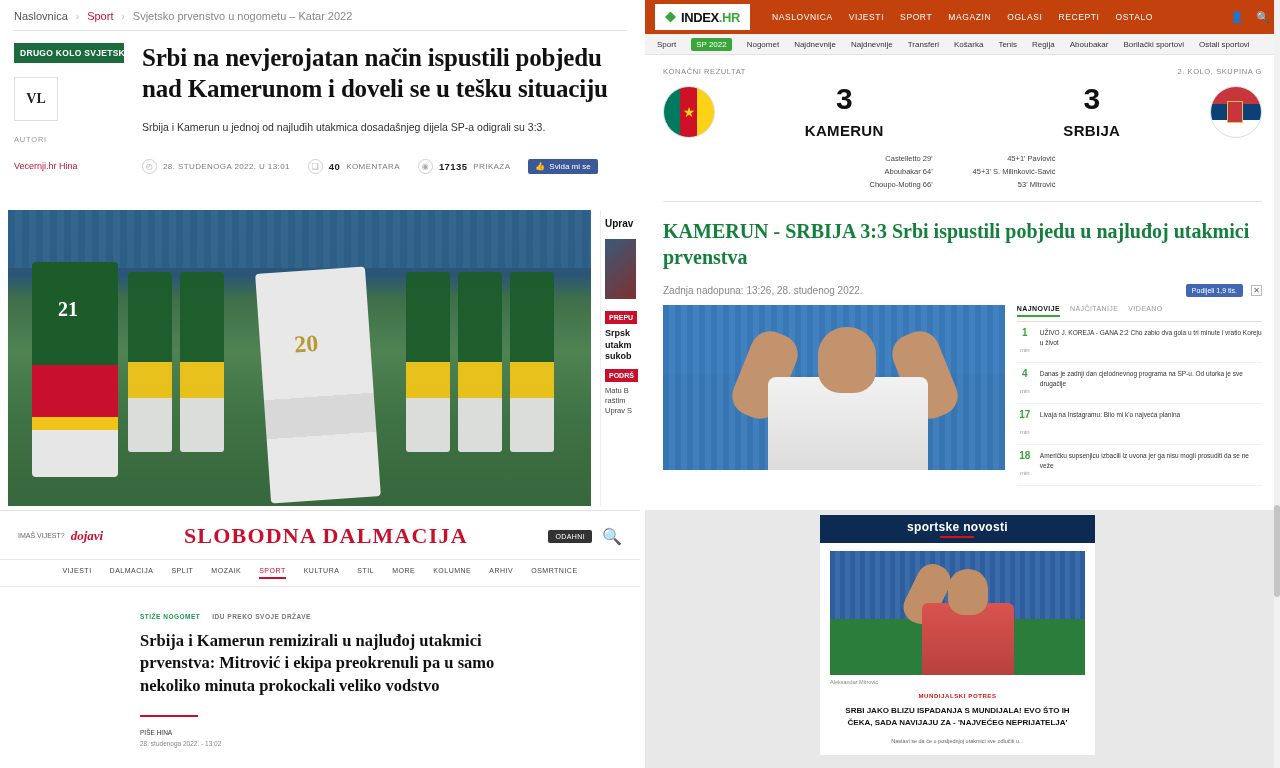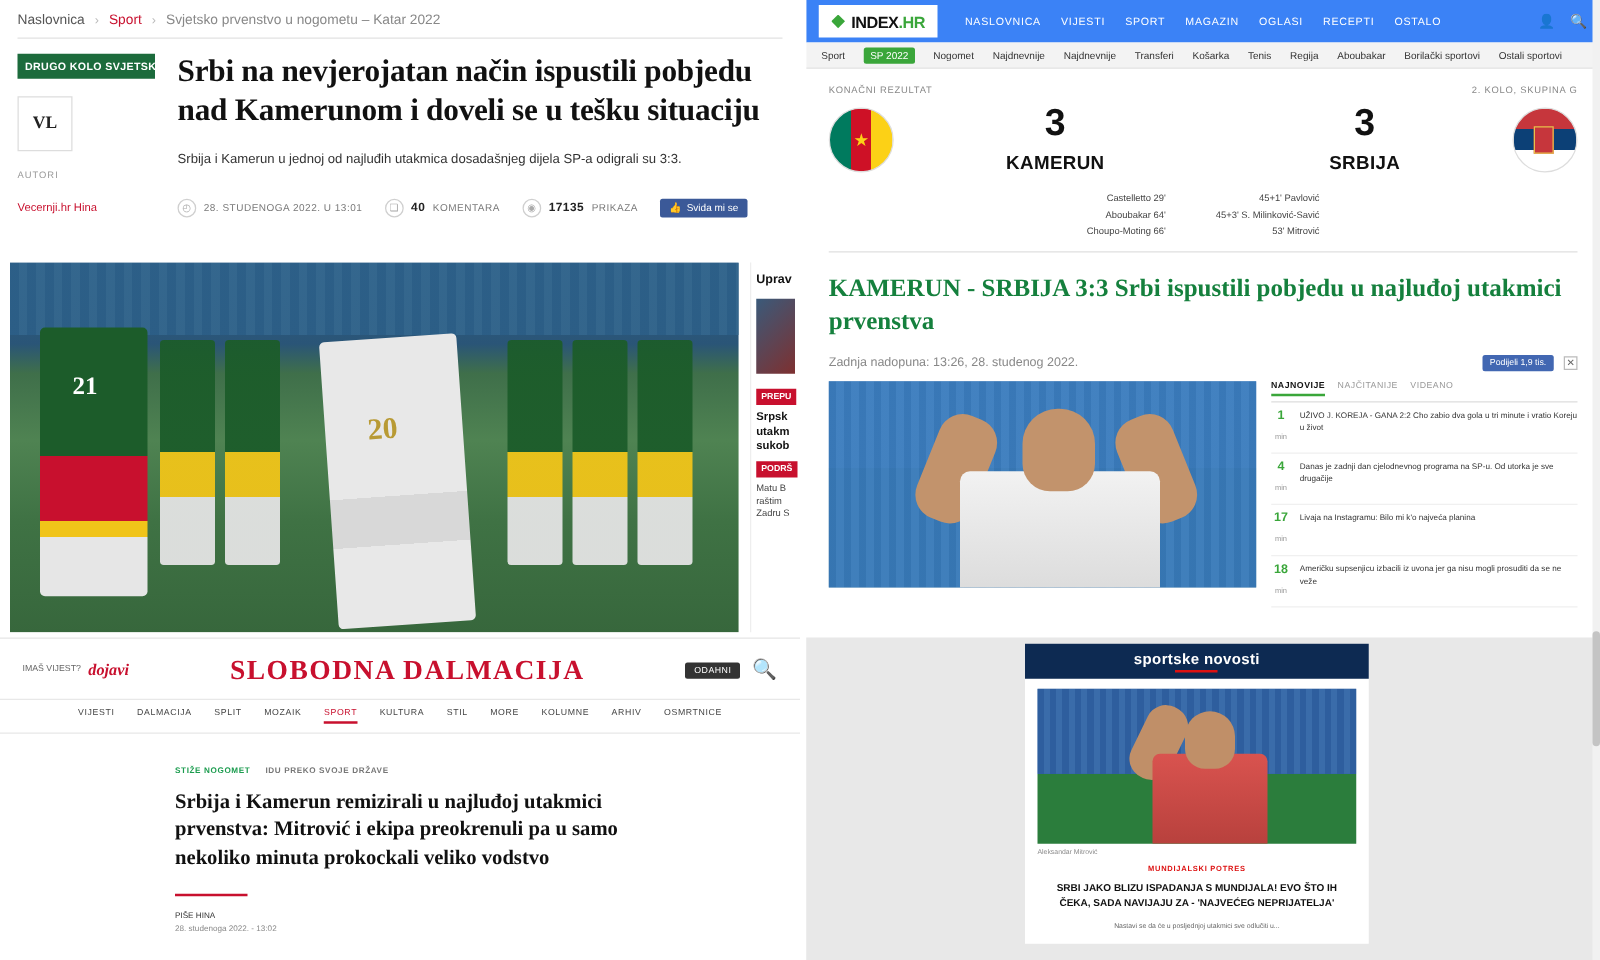--- a/index.html
+++ b/index.html
@@ -64,21 +64,21 @@
                  background: #fff; overflow: hidden; border-left: 1px solid #eee; }
   .sb-title { font-size: 10px; color: #111; font-weight: bold; padding: 8px 4px 4px 4px; white-space: nowrap; }
   .sb-tag { background: #c8102e; color: #fff; font-size: 7px; font-weight: bold; padding: 3px 4px;
             display: inline-block; margin: 6px 0 4px 4px; }
   .sb-txt { font-size: 9px; font-weight: bold; color: #111; padding: 0 4px; line-height: 1.3; }
   .sb-thumb { height: 60px; margin: 6px 4px; background: linear-gradient(135deg,#3a5a7a,#7e3030); }
   .sb-small { font-size: 7.5px; color: #444; padding: 0 4px; line-height: 1.35; }
 
   
   .q2 { position: absolute; left: 645px; top: 0; width: 635px; height: 516px; background: #fff; overflow: hidden; }
-  .ix-top { background: #3b82f6; height: 34px; display: flex; align-items: center; padding: 0 10px; text-align: center; }
+  .ix-top { background: #c2410c; height: 34px; display: flex; align-items: center; padding: 0 10px; text-align: center; }
   .ix-logo { background: #fff; height: 26px; display: flex; align-items: center; padding: 0 10px; gap: 5px; }
   .ix-logo .leaf { width: 11px; height: 11px; background: #3aa63a; clip-path: polygon(50% 0,100% 50%,50% 100%,0 50%); }
   .ix-logo .wm { font-size: 13px; font-weight: bold; letter-spacing: -0.4px; color: #111; }
   .ix-logo .wm i { font-style: normal; color: #3aa63a; }
   .ix-nav { display: flex; gap: 16px; margin-left: 22px; }
   .ix-nav span { color: #fff; font-size: 8.5px; letter-spacing: .6px; }
   .ix-icons { margin-left: auto; display: flex; gap: 12px; color: #fff; font-size: 11px; }
   .ix-sub { background: #f3f3f3; height: 21px; display: flex; align-items: center; gap: 15px;
             padding: 0 12px; border-bottom: 1px solid #e3e3e3; }
   .ix-sub span { font-size: 8px; color: #333; }
@@ -246,21 +246,21 @@
           </div>
       </div>
     </div>
 
     <div class="sidebar">
       <div class="sb-title">Uprav</div>
       <div class="sb-thumb"></div>
       <div class="sb-tag">PREPU</div>
       <div class="sb-txt">Srpsk utakm sukob</div>
       <div class="sb-tag">PODRŠ</div>
-      <div class="sb-small">Matu B raštim Zadru S</div>
+      <div class="sb-small">Matu B raštim Uprav S</div>
     </div>
   </div>
 
   <div class="q2">
     <div class="ix-top">
       <div class="ix-logo">
         <span class="leaf"></span>
         <span class="wm"><span>INDEX</span><i>.HR</i></span>
       </div>
       <div class="ix-nav">

